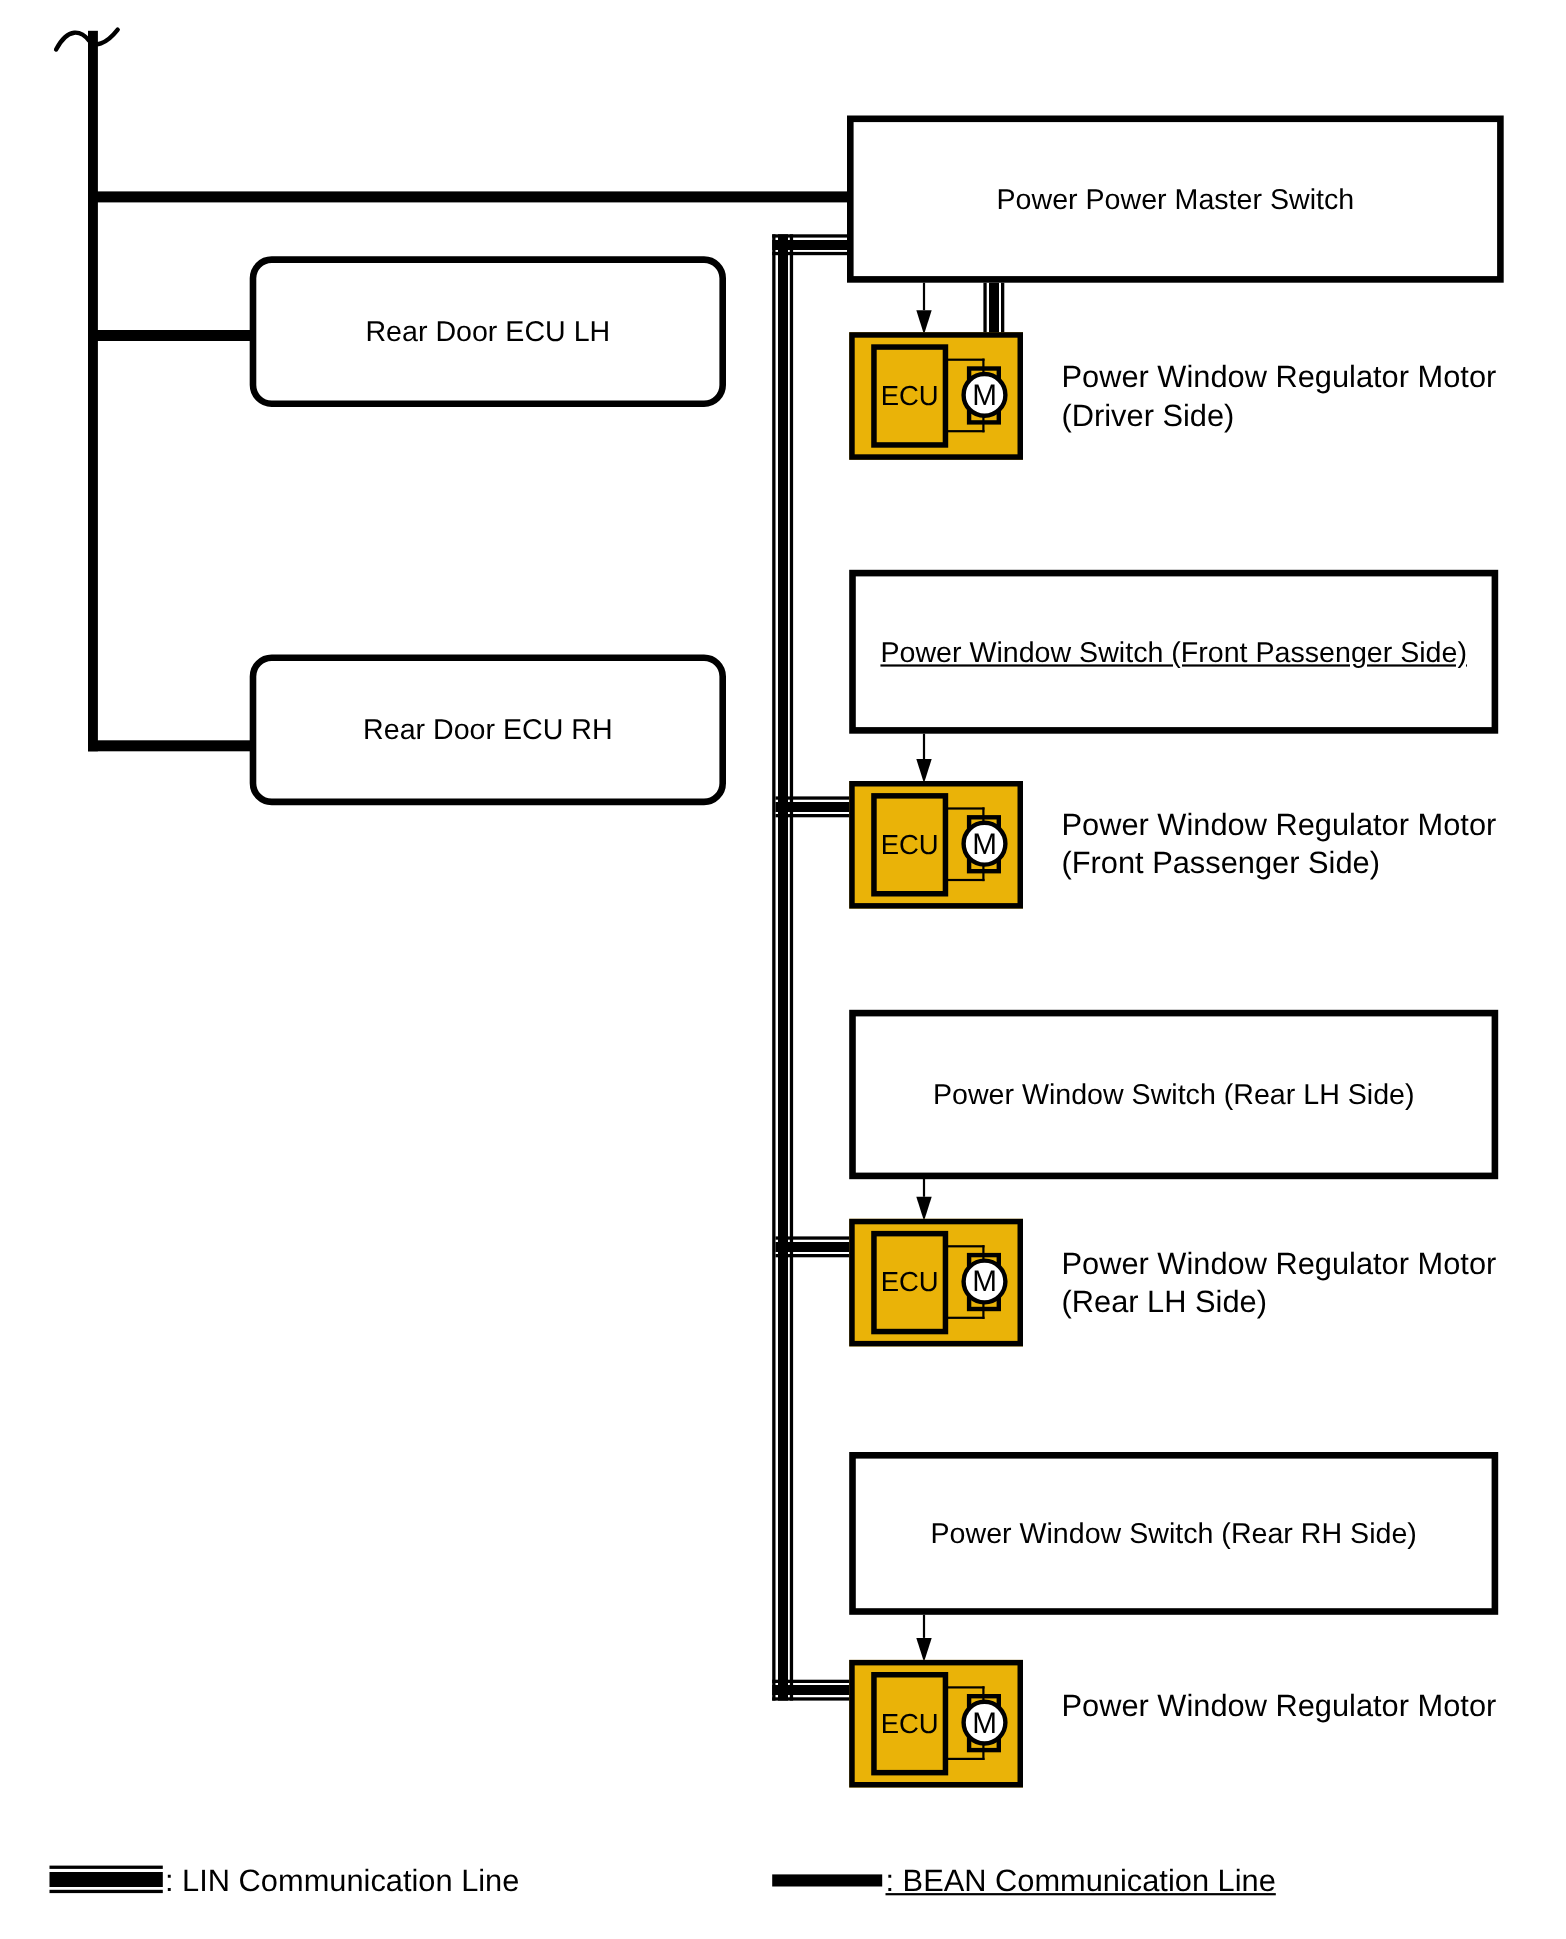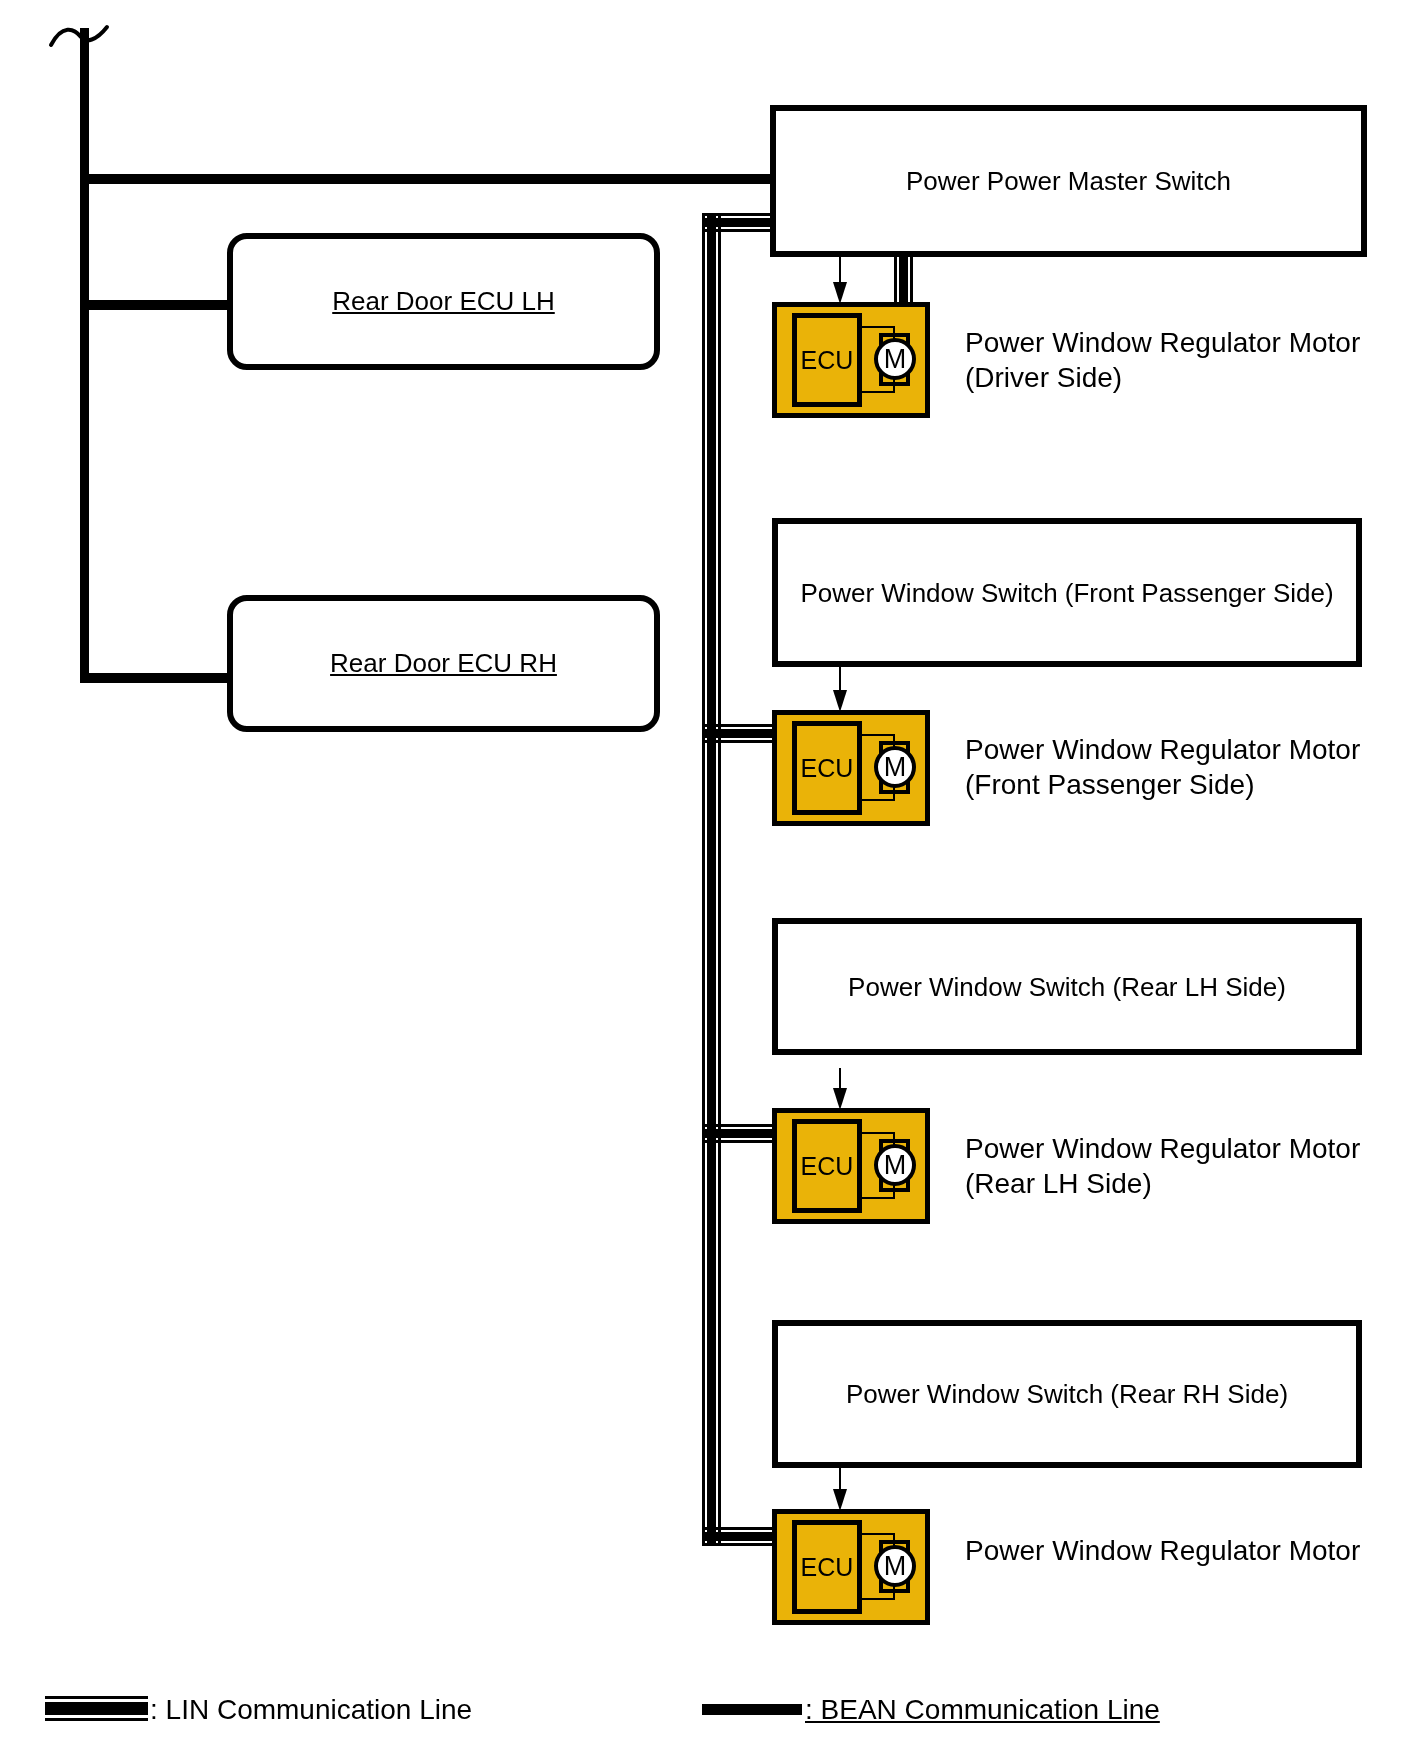--- a/index.html
+++ b/index.html
@@ -13,21 +13,21 @@
   .lin-h{position:absolute;height:19px;box-sizing:border-box;
     border-top:3px solid #000;border-bottom:3px solid #000;
     background:linear-gradient(to bottom,transparent 0 2px,#000 2px 11px,transparent 11px 13px);}
   .lin-v{position:absolute;width:19px;box-sizing:border-box;
     border-left:3px solid #000;border-right:3px solid #000;
     background:linear-gradient(to right,transparent 0 2px,#000 2px 11px,transparent 11px 13px);}
   
   .sqbox{position:absolute;box-sizing:border-box;border:6px solid #000;background:#fff;
     display:flex;align-items:center;justify-content:center;text-align:center;font-size:26px;line-height:32px;}
   .rbox{position:absolute;box-sizing:border-box;border:6px solid #000;border-radius:20px;background:#fff;
-    display:flex;align-items:center;justify-content:center;text-align:center;font-size:26px;text-decoration:underline;}
+    display:flex;align-items:center;justify-content:center;text-align:center;font-size:26px;}
   
   .ecu-unit{position:absolute;left:772px;width:158px;height:116px;box-sizing:border-box;
     border:5px solid #000;background:#eab308;}
   .ecu-inner{position:absolute;left:15px;top:6px;width:70px;height:94px;box-sizing:border-box;
     border:5px solid #000;display:flex;align-items:center;justify-content:center;font-size:25px;}
   .br-top{position:absolute;left:83px;top:19px;width:35px;height:2px;background:#000;}
   .br-bot{position:absolute;left:83px;top:84px;width:35px;height:2px;background:#000;}
   .br-right{position:absolute;left:116px;top:19px;width:2px;height:67px;background:#000;}
   .motor-frame{position:absolute;left:102px;top:26px;width:31px;height:53px;box-sizing:border-box;border:4px solid #000;}
   .motor-circle{position:absolute;left:97px;top:31px;width:42px;height:42px;box-sizing:border-box;
@@ -70,24 +70,24 @@
     <span>Rear Door ECU LH</span>
   </div>
   <div class="rbox" style="left:227px;top:595px;width:433px;height:137px;">
     <span>Rear Door ECU RH</span>
   </div>
 
   <div class="sqbox" style="left:770px;top:105px;width:597px;height:152px;">
     <span>Power Power Master Switch</span>
   </div>
 
-  <div class="sqbox" style="left:772px;top:518px;width:590px;height:149px;">
+  <div class="sqbox" style="left:772px;top:518px;width:590px;height:149px;text-decoration:underline;">
     <span>Power Window Switch (Front Passenger Side)</span>
   </div>
-  <div class="sqbox" style="left:772px;top:918px;width:590px;height:137px;">
+  <div class="sqbox" style="left:772px;top:918px;width:590px;height:154px;">
     <span>Power Window Switch (Rear LH Side)</span>
   </div>
   <div class="sqbox" style="left:772px;top:1320px;width:590px;height:148px;">
     <span>Power Window Switch (Rear RH Side)</span>
   </div>
 
   <div class="arrow" style="left:833px;top:257px;height:47px;">
     <div class="arrow-shaft"></div>
     <div class="arrow-head"></div>
   </div>

